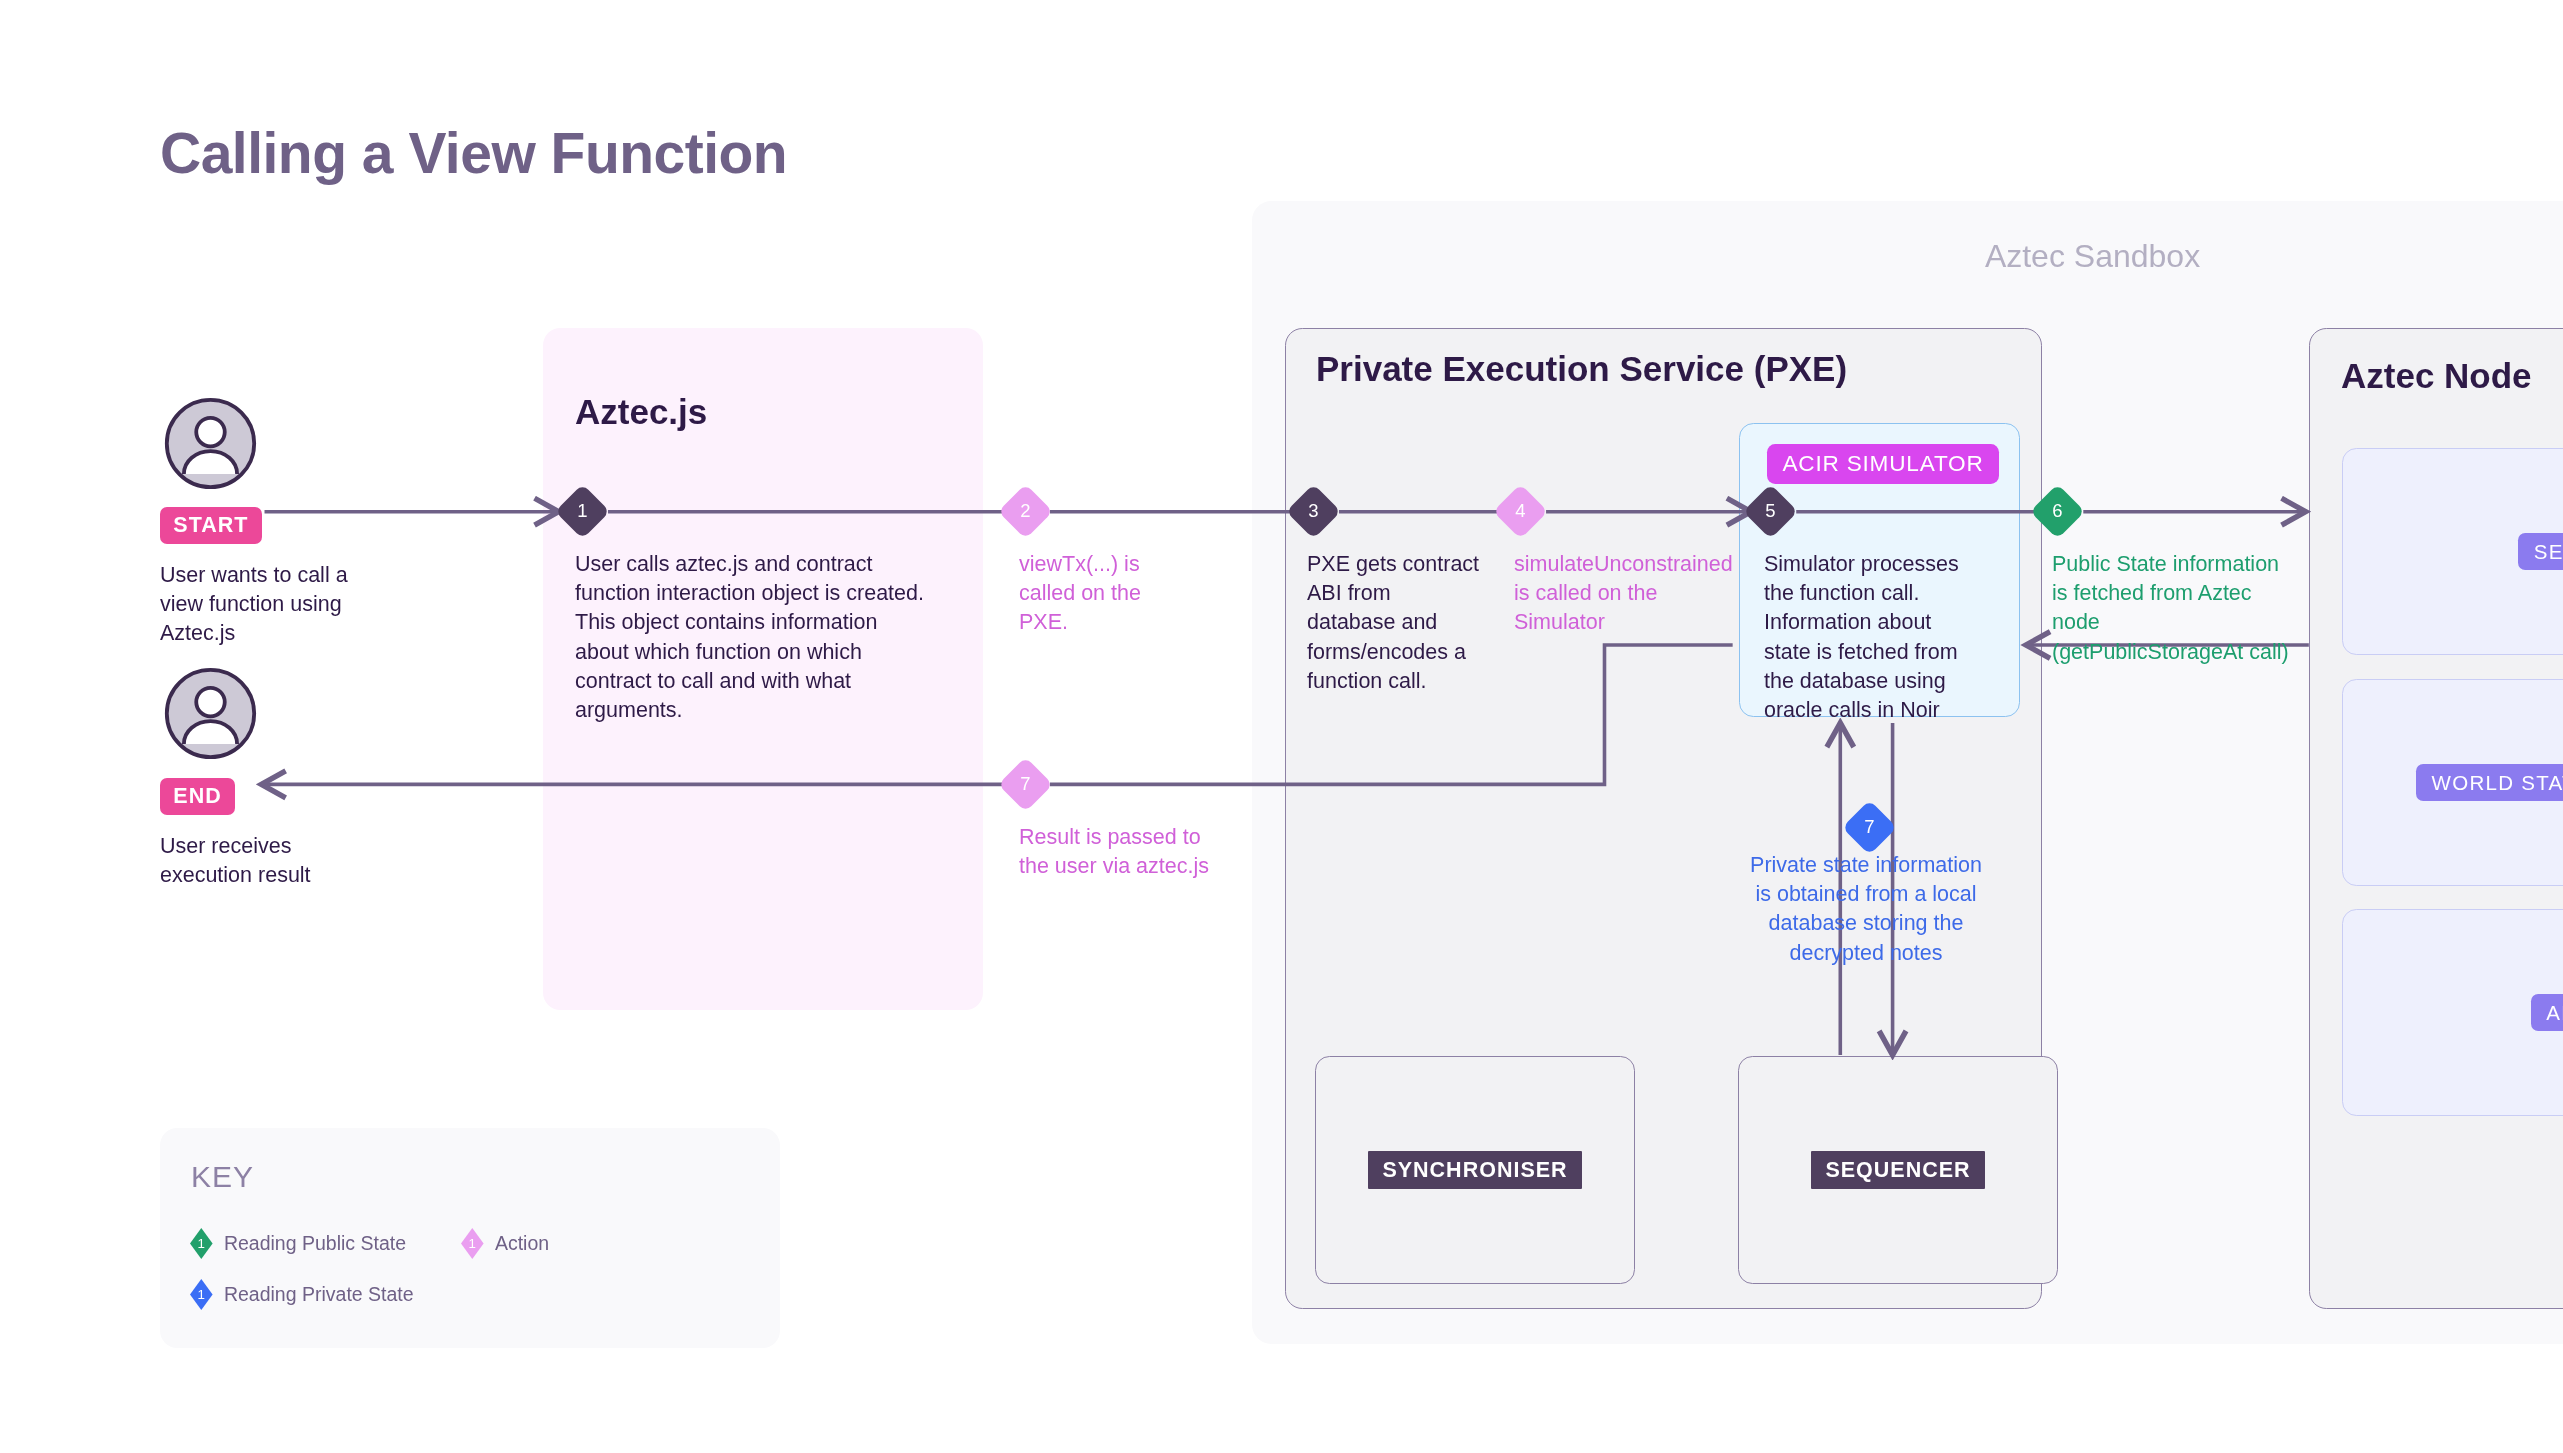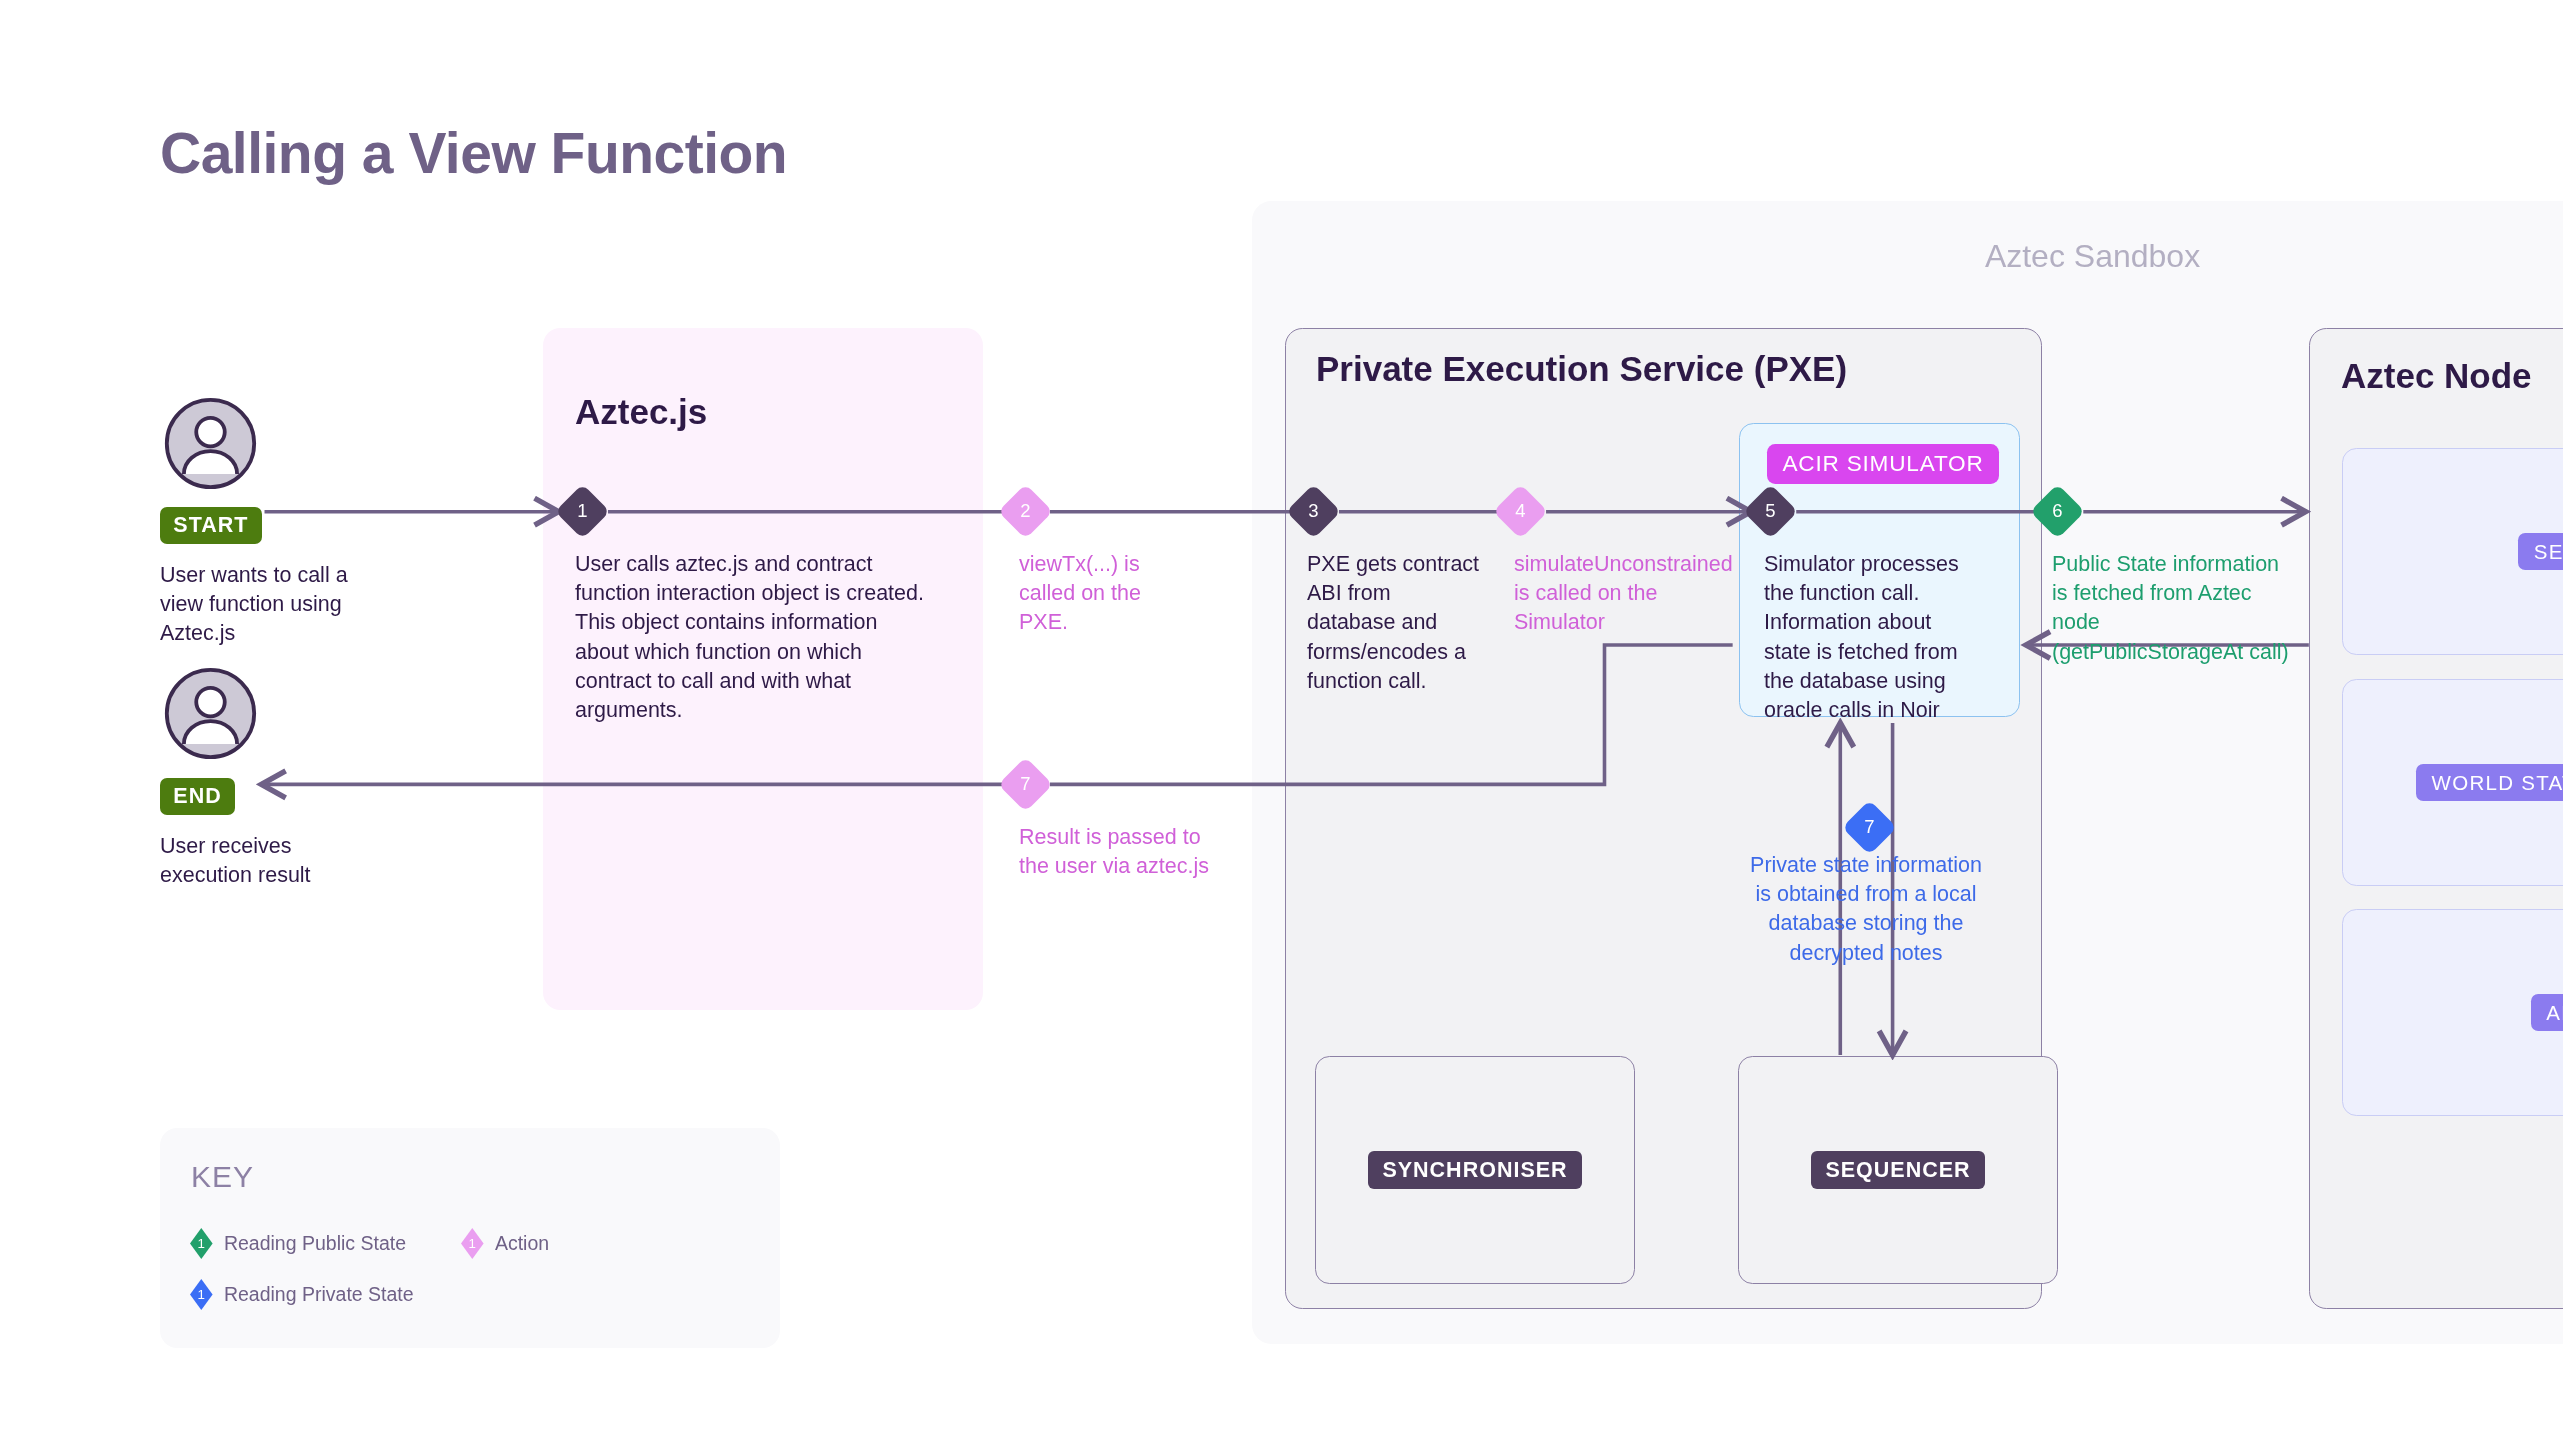--- a/index.html
+++ b/index.html
@@ -64,42 +64,42 @@
 
   
   .pxe-subbox{
     width:318px;height:226px;top:1056px;
     background:#f2f2f4;border:1.5px solid #8d81a5;border-radius:14.4px;
     display:flex;align-items:center;justify-content:center;
   }
   #pxe-box-synchroniser{left:1315px;}
   #pxe-box-database{left:1738px;}
   .dark-chip{
-    background:#4f3f5f;color:#ffffff;border-radius:6px;
+    background:#4f3f5f;color:#ffffff;border-radius:1px;
     padding:6.2px 14.4px;font-size:21.5px;font-weight:bold;letter-spacing:1px;white-space:nowrap;
   }
 
   
   #acir-card{
     left:1739px;top:423px;width:279px;height:292px;
     background:#eaf6fe;border:1.5px solid #8cc2f0;border-radius:14.4px;
   }
   #acir-chip{
     left:1767px;top:444px;background:#d946ef;color:#ffffff;
     border-radius:8.2px;padding:7.2px 15.4px;font-size:22.6px;letter-spacing:0.8px;white-space:nowrap;
   }
 
   
   .avatar{width:95px;height:95px;}
   #avatar-start{left:163px;top:396px;}
   #avatar-end{left:163px;top:666px;}
 
   
   .endpoint-badge{
-    background:#4d7c0f;color:#ffffff;border-radius:7px;
+    background:#ec4899;color:#ffffff;border-radius:7px;
     padding:6.2px 13.3px;font-size:21.5px;font-weight:bold;letter-spacing:1px;white-space:nowrap;
   }
   #badge-start{left:160px;top:507px;}
   #badge-end{left:160px;top:778px;}
 
   
   .caption{font-size:21.5px;line-height:1.36;color:#2e1a47;}
   .caption.pink{color:#d060d8;}
   .caption.green{color:#1d9e6e;}
   .caption.blue{color:#3d6ae8;text-align:center;}

